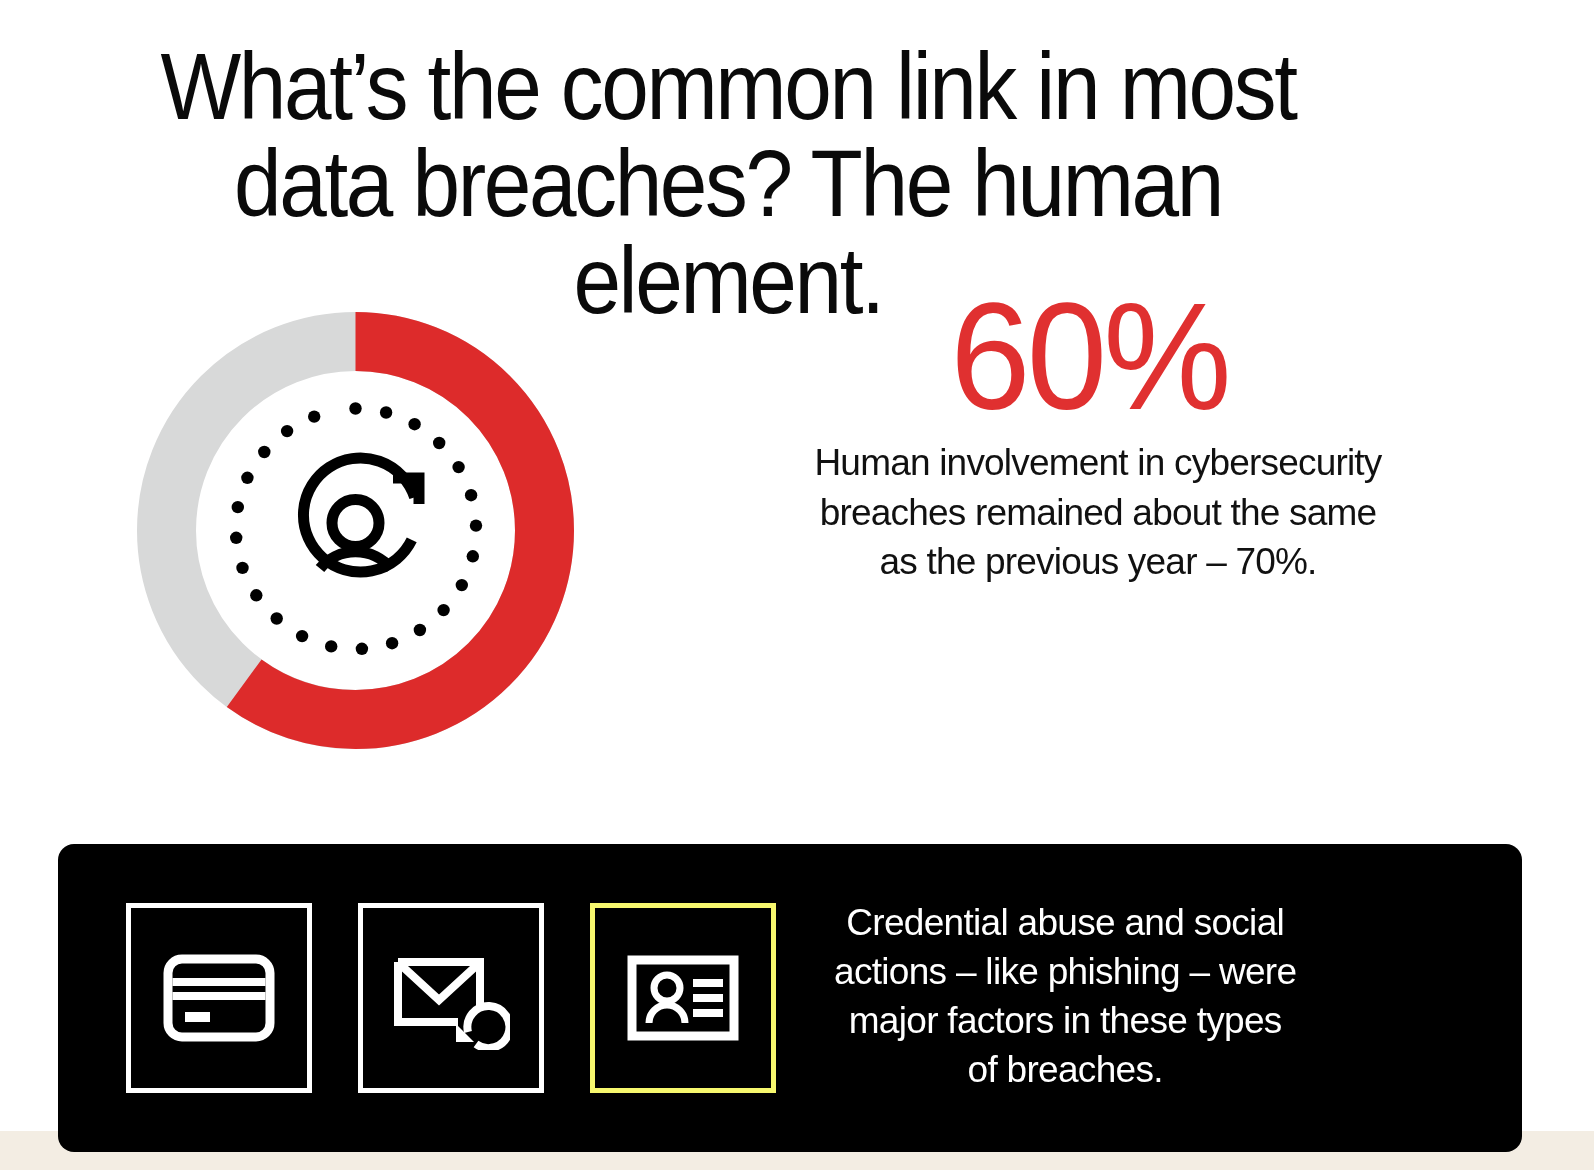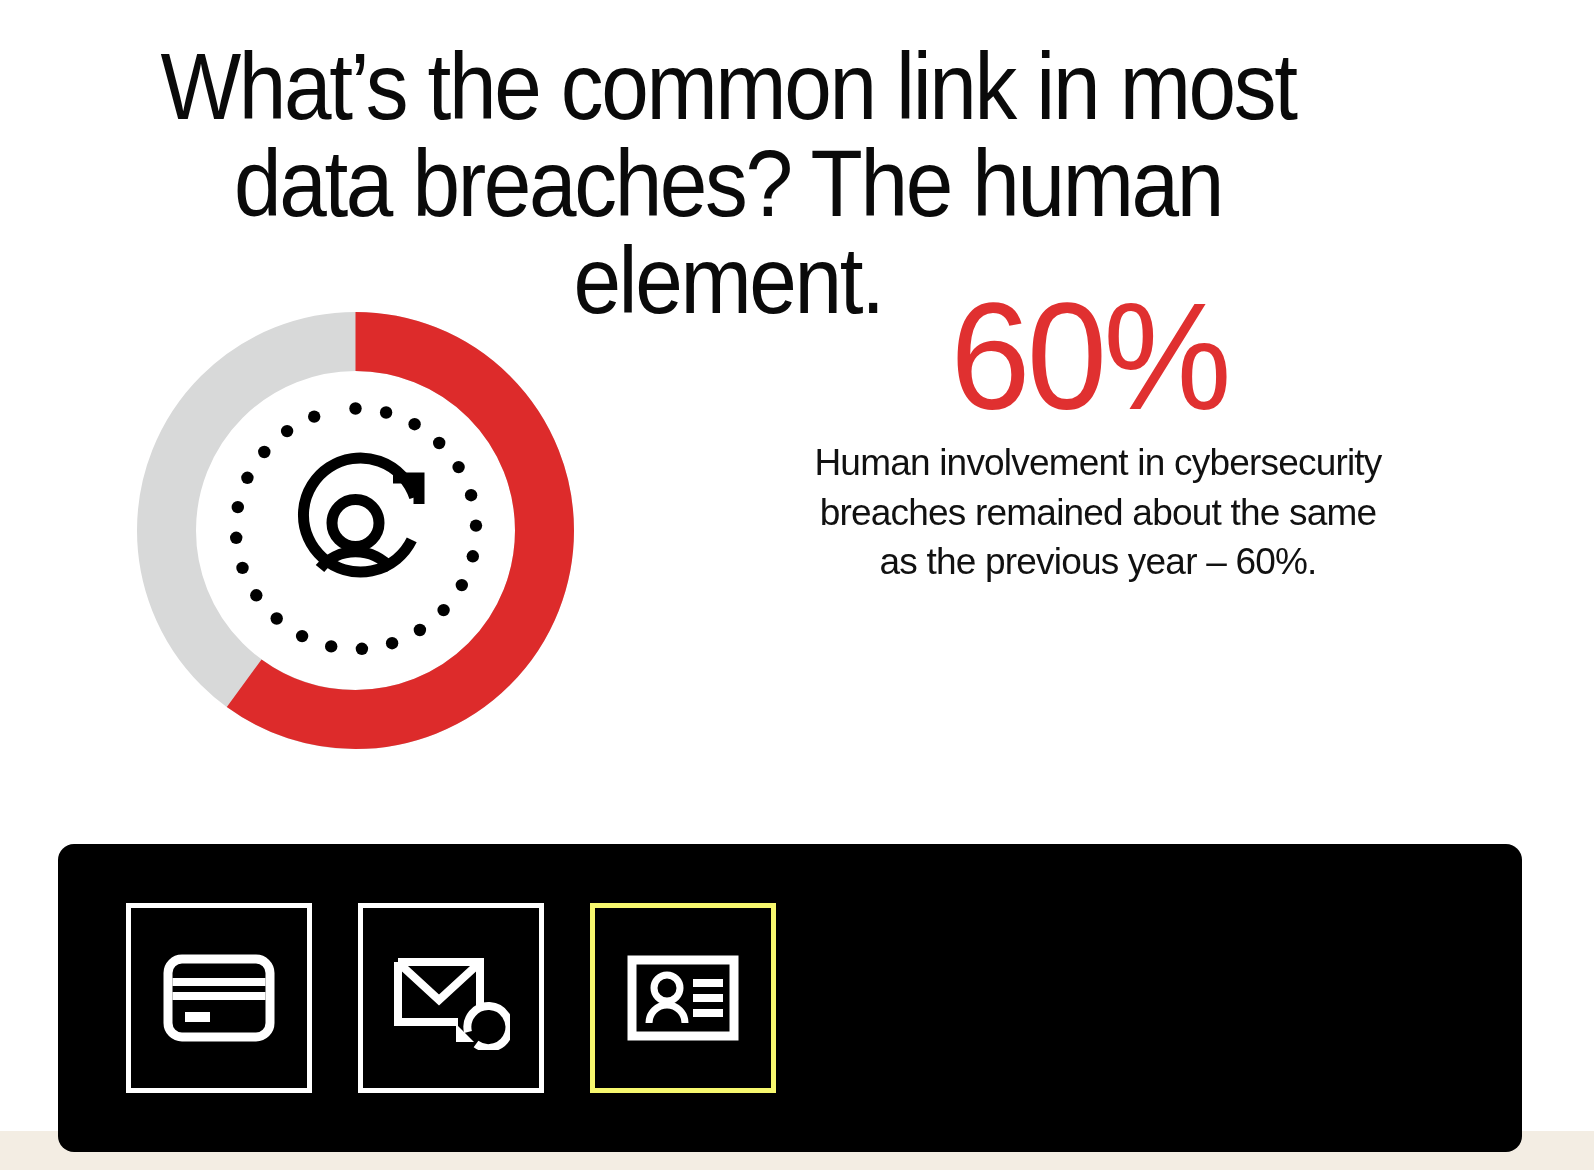--- a/index.html
+++ b/index.html
@@ -183,21 +183,21 @@
 
         <path d="M 183 256.5 A 46 46 0 0 1 254 256.5"></path>
       </g>
     </svg>
   </div>
 
   <div class="stat-block">
     <div class="stat-number">60%</div>
     <div class="stat-copy">Human involvement in cybersecurity
 breaches remained about the same
-as the previous year – 60%.</div>
+as the previous year – 70%.</div>
   </div>
 
   <div class="panel">
 
     <div class="panel-icons">
 
       <div class="icon-box">
         <svg width="112" height="88" viewBox="0 0 112 88">
           <rect x="5" y="5" width="102" height="78" rx="14" ry="14" fill="none" stroke="#ffffff" stroke-width="9"></rect>
           <rect x="9.5" y="24" width="93" height="8" fill="#ffffff"></rect>
@@ -227,15 +227,19 @@
           <path d="M 22 68 A 18 18 0 0 1 58 68" fill="none" stroke="#ffffff" stroke-width="7"></path>
 
           <rect x="66" y="24" width="30" height="8" fill="#ffffff"></rect>
           <rect x="66" y="39" width="30" height="8" fill="#ffffff"></rect>
           <rect x="66" y="54" width="30" height="8" fill="#ffffff"></rect>
         </svg>
       </div>
 
     </div>
 
+    <div class="panel-copy">Credential abuse and social
+actions – like phishing – were
+major factors in these types
+of breaches.</div>
   </div>
 
 </div>
 
 </body></html>

